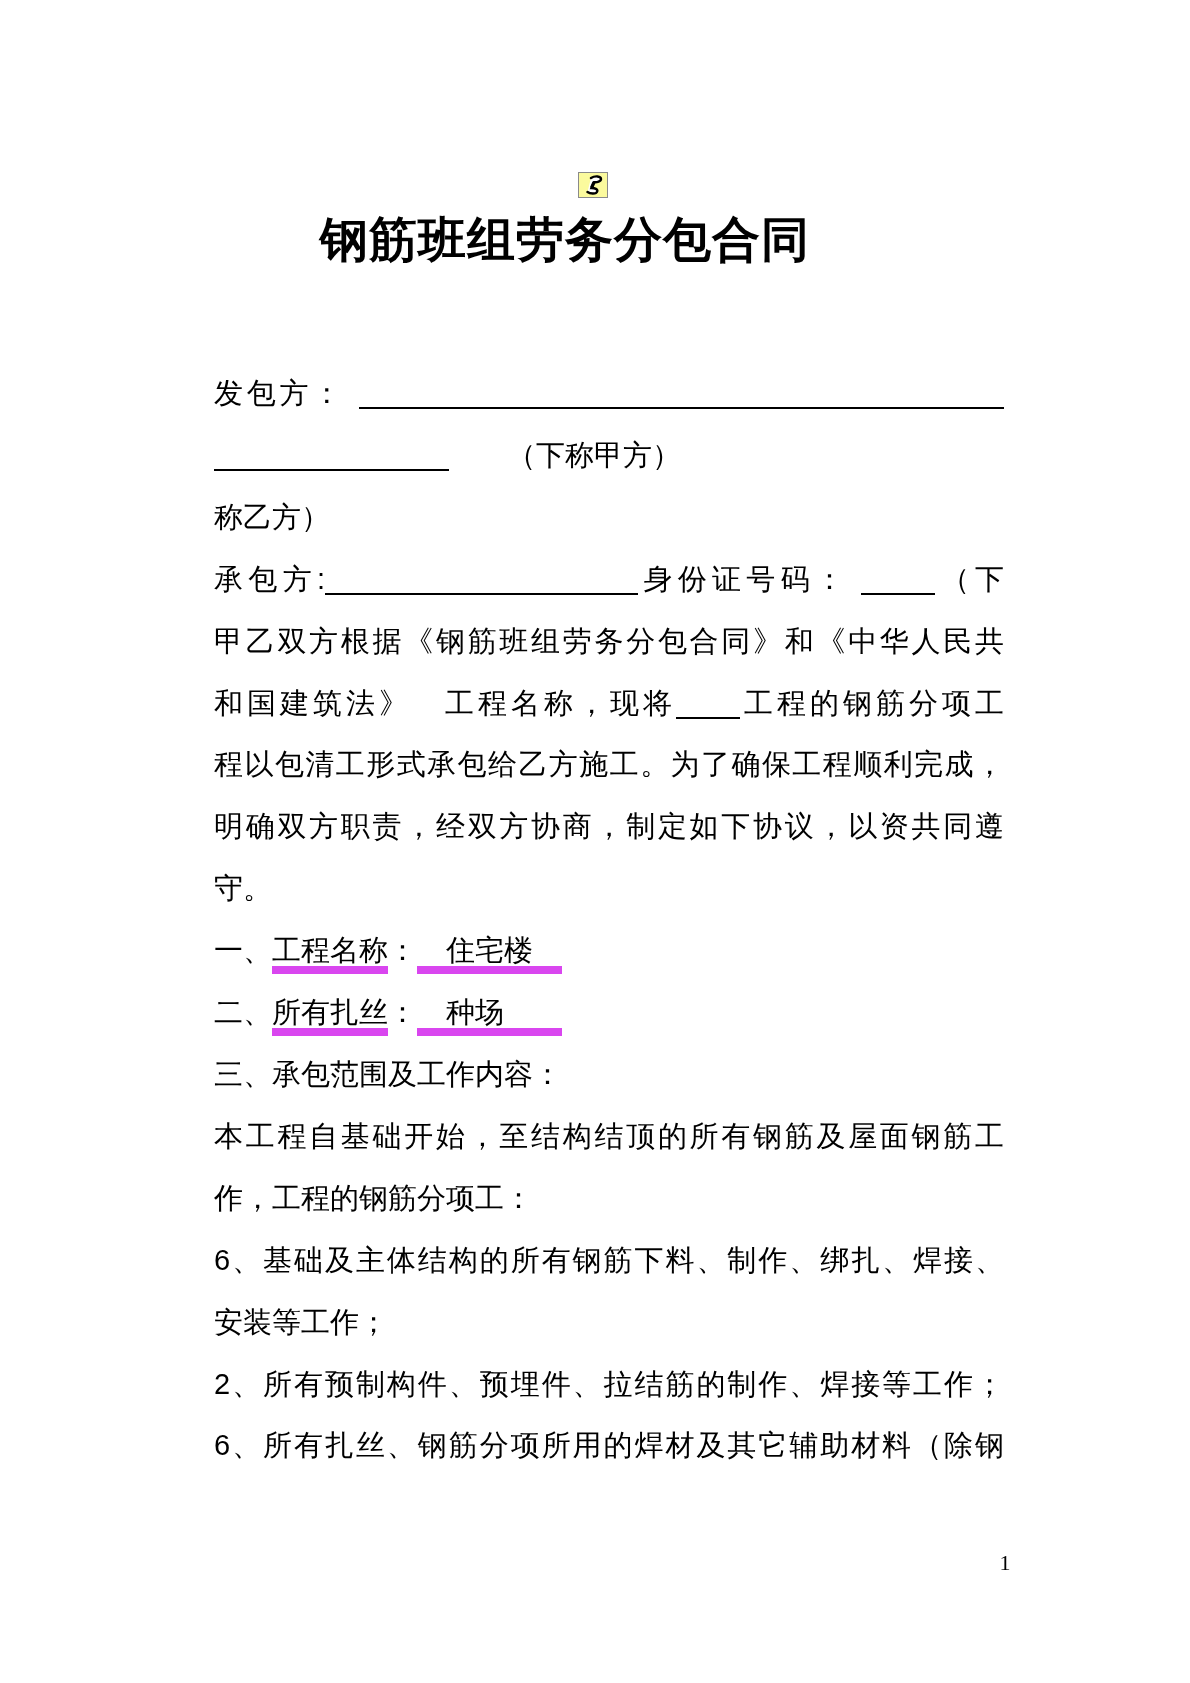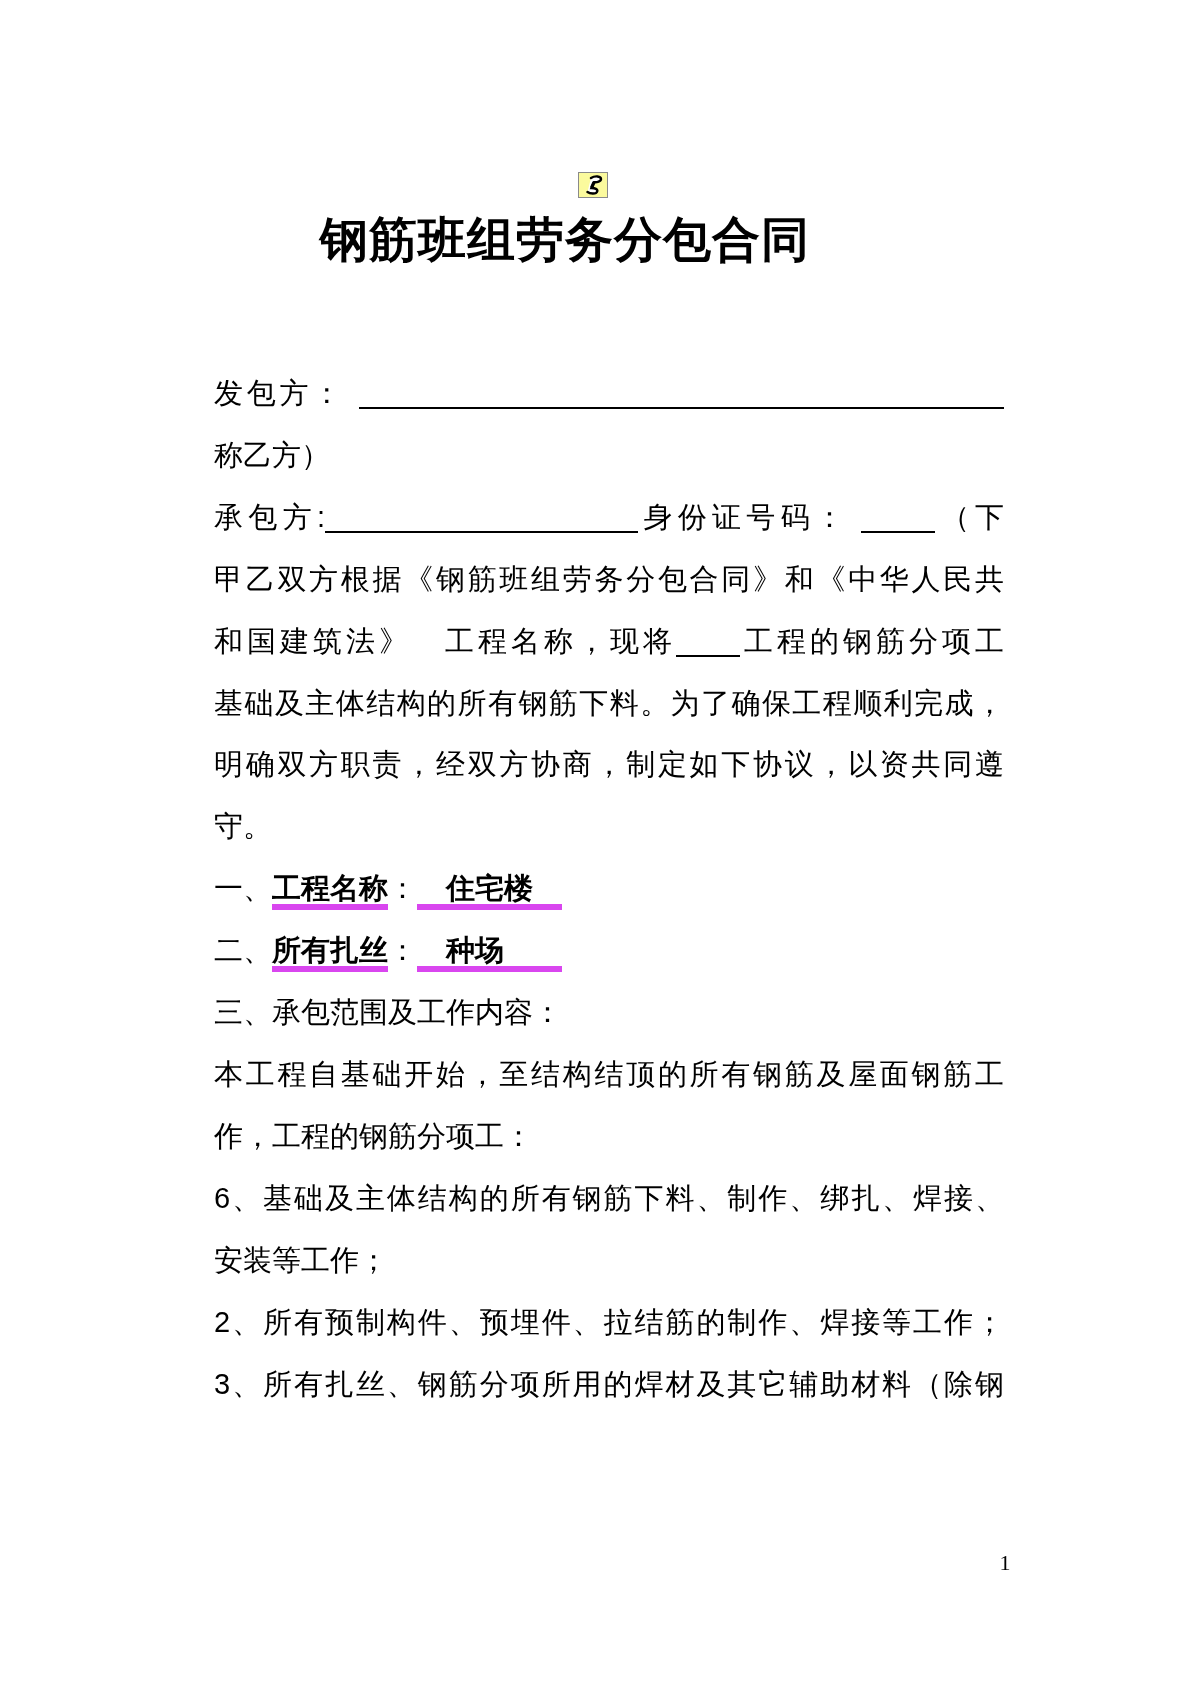--- a/index.html
+++ b/index.html
@@ -35,21 +35,21 @@
     line-height:61.9px;
     margin-left:44px;
   }
   .line { white-space:nowrap; }
   .line.full {
     text-align:justify;
     text-align-last:justify;
     text-justify:inter-character;
   }
   .seg { white-space:pre; }
-  .seg.u { border-bottom:6px solid #d946ef;font-weight:bold; }
+  .seg.u { border-bottom:8px solid #d946ef; }
   .blank {
     display:inline-block;
     height:30px;
     border-bottom:2px solid #000000;
     vertical-align:-6px;
   }
   .pagenum {
     position:absolute; left:975px; top:1550px;
     width:60px; text-align:center;
     font-family:"Liberation Serif", serif;
@@ -65,33 +65,34 @@
     <svg width="22" height="20" viewBox="0 0 22 20" aria-hidden="true">
       <path d="M9 3 C13 0.5 19 1 19 4 C19 6.5 15 7.5 12 7.2 L9.5 13 C13 13 16 14 15.2 16.5 C14.3 19.3 8 19 5.5 17" fill="#ffffff" stroke="#000000" stroke-width="2.4" stroke-linecap="round"></path>
       <path d="M12 7.2 L9.5 13" fill="none" stroke="#000000" stroke-width="3.2"></path>
     </svg>
   </div>
 
   <h1 class="title">钢筋班组劳务分包合同</h1>
 
   <div class="doc-body" id="doc-body">
       <div class="line full"><span class="seg">发包方：</span><span class="blank" style="width: 645px; margin-left: 14px;"></span></div>
+      <div class="line"><span class="blank" style="width: 235px;"></span><span class="seg">　　（下称甲方）</span></div>
       <div class="line"><span class="seg">称乙方）</span></div>
       <div class="line full"><span class="seg">承包方:</span><span class="blank" style="width: 313px;"></span><span class="seg">身份证号码：</span><span class="blank" style="width: 74px; margin-left: 12px;"></span><span class="seg">（下</span></div>
       <div class="line full"><span class="seg">甲乙双方根据《钢筋班组劳务分包合同》和《中华人民共</span></div>
       <div class="line full"><span class="seg">和国建筑法》　工程名称，现将</span><span class="blank" style="width: 64px;"></span><span class="seg">工程的钢筋分项工</span></div>
-      <div class="line full"><span class="seg">基础及主体结构的所有钢筋下料。为了确保工程顺利完成，</span></div>
+      <div class="line full"><span class="seg">程以包清工形式承包给乙方施工。为了确保工程顺利完成，</span></div>
       <div class="line full"><span class="seg">明确双方职责，经双方协商，制定如下协议，以资共同遵</span></div>
       <div class="line"><span class="seg">守。</span></div>
       <div class="line"><span class="seg">一、</span><span class="seg u">工程名称</span><span class="seg">：</span><span class="seg u">　住宅楼　</span></div>
       <div class="line"><span class="seg">二、</span><span class="seg u">所有扎丝</span><span class="seg">：</span><span class="seg u">　种场　　</span></div>
       <div class="line"><span class="seg">三、承包范围及工作内容：</span></div>
       <div class="line full"><span class="seg">本工程自基础开始，至结构结顶的所有钢筋及屋面钢筋工</span></div>
       <div class="line"><span class="seg">作，工程的钢筋分项工：</span></div>
       <div class="line full"><span class="seg">6、基础及主体结构的所有钢筋下料、制作、绑扎、焊接、</span></div>
       <div class="line"><span class="seg">安装等工作；</span></div>
       <div class="line full"><span class="seg">2、所有预制构件、预埋件、拉结筋的制作、焊接等工作；</span></div>
-      <div class="line full"><span class="seg">3、所有扎丝、钢筋分项所用的焊材及其它辅助材料（除钢</span></div>
+      <div class="line full"><span class="seg">6、所有扎丝、钢筋分项所用的焊材及其它辅助材料（除钢</span></div>
     </div>
 
   <div class="pagenum">1</div>
 
 </div>
 
 </body></html>

